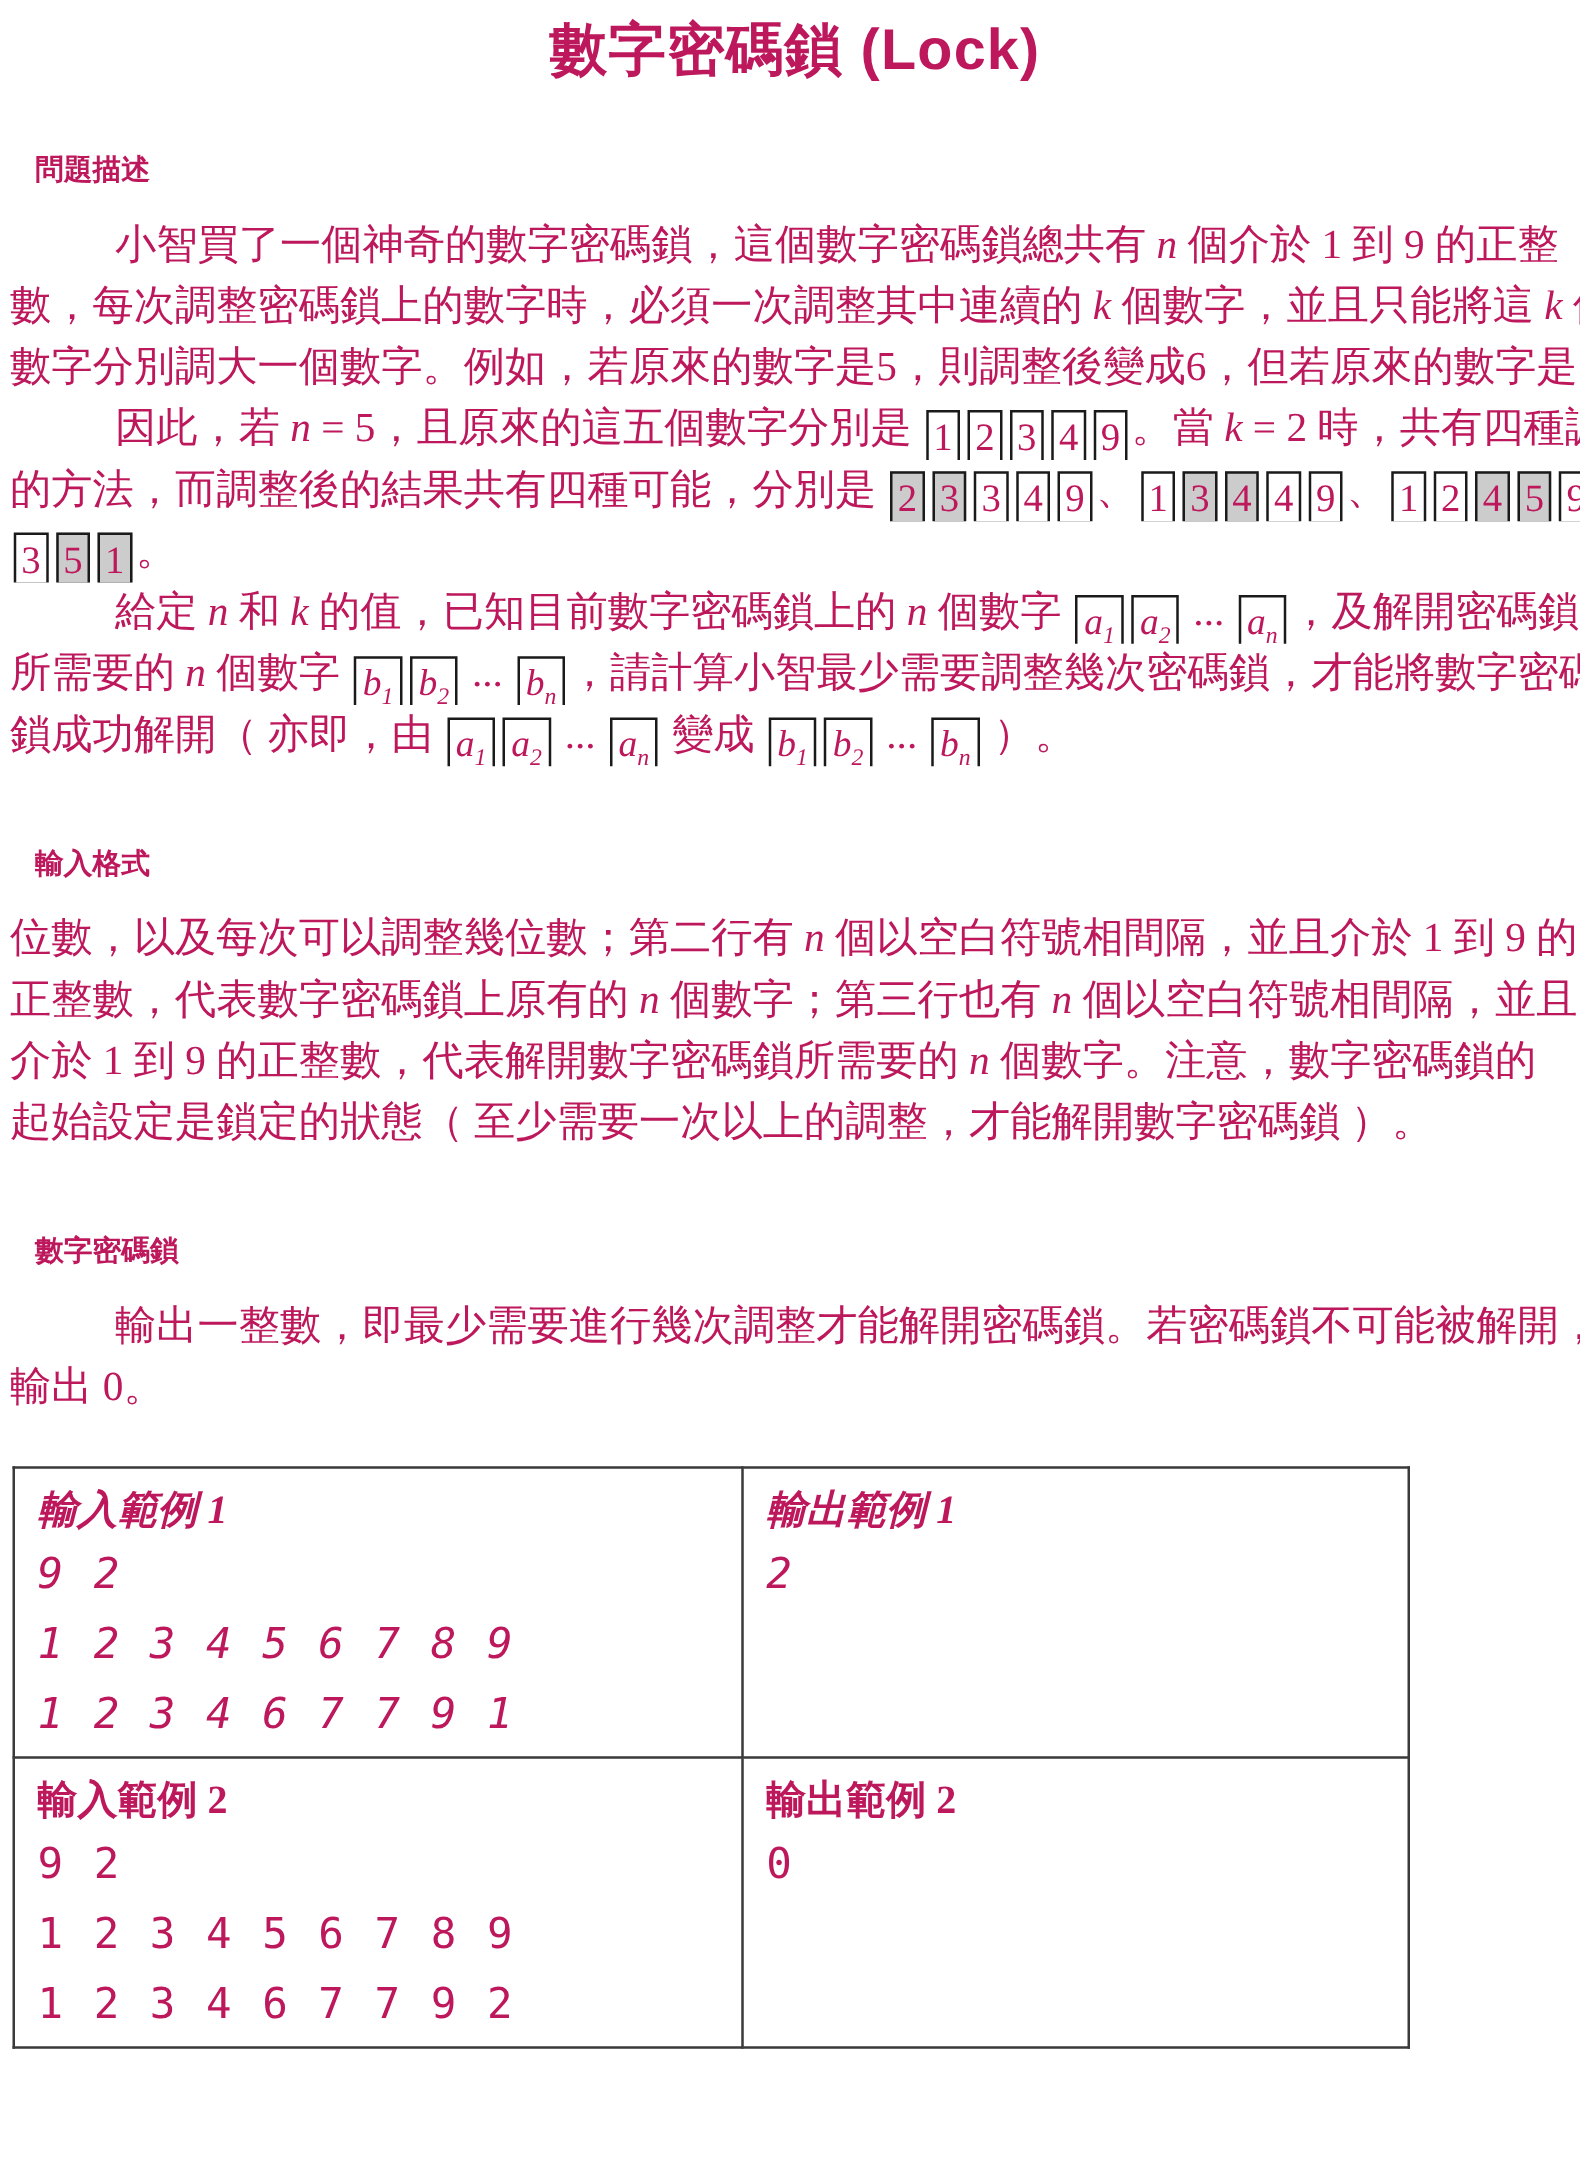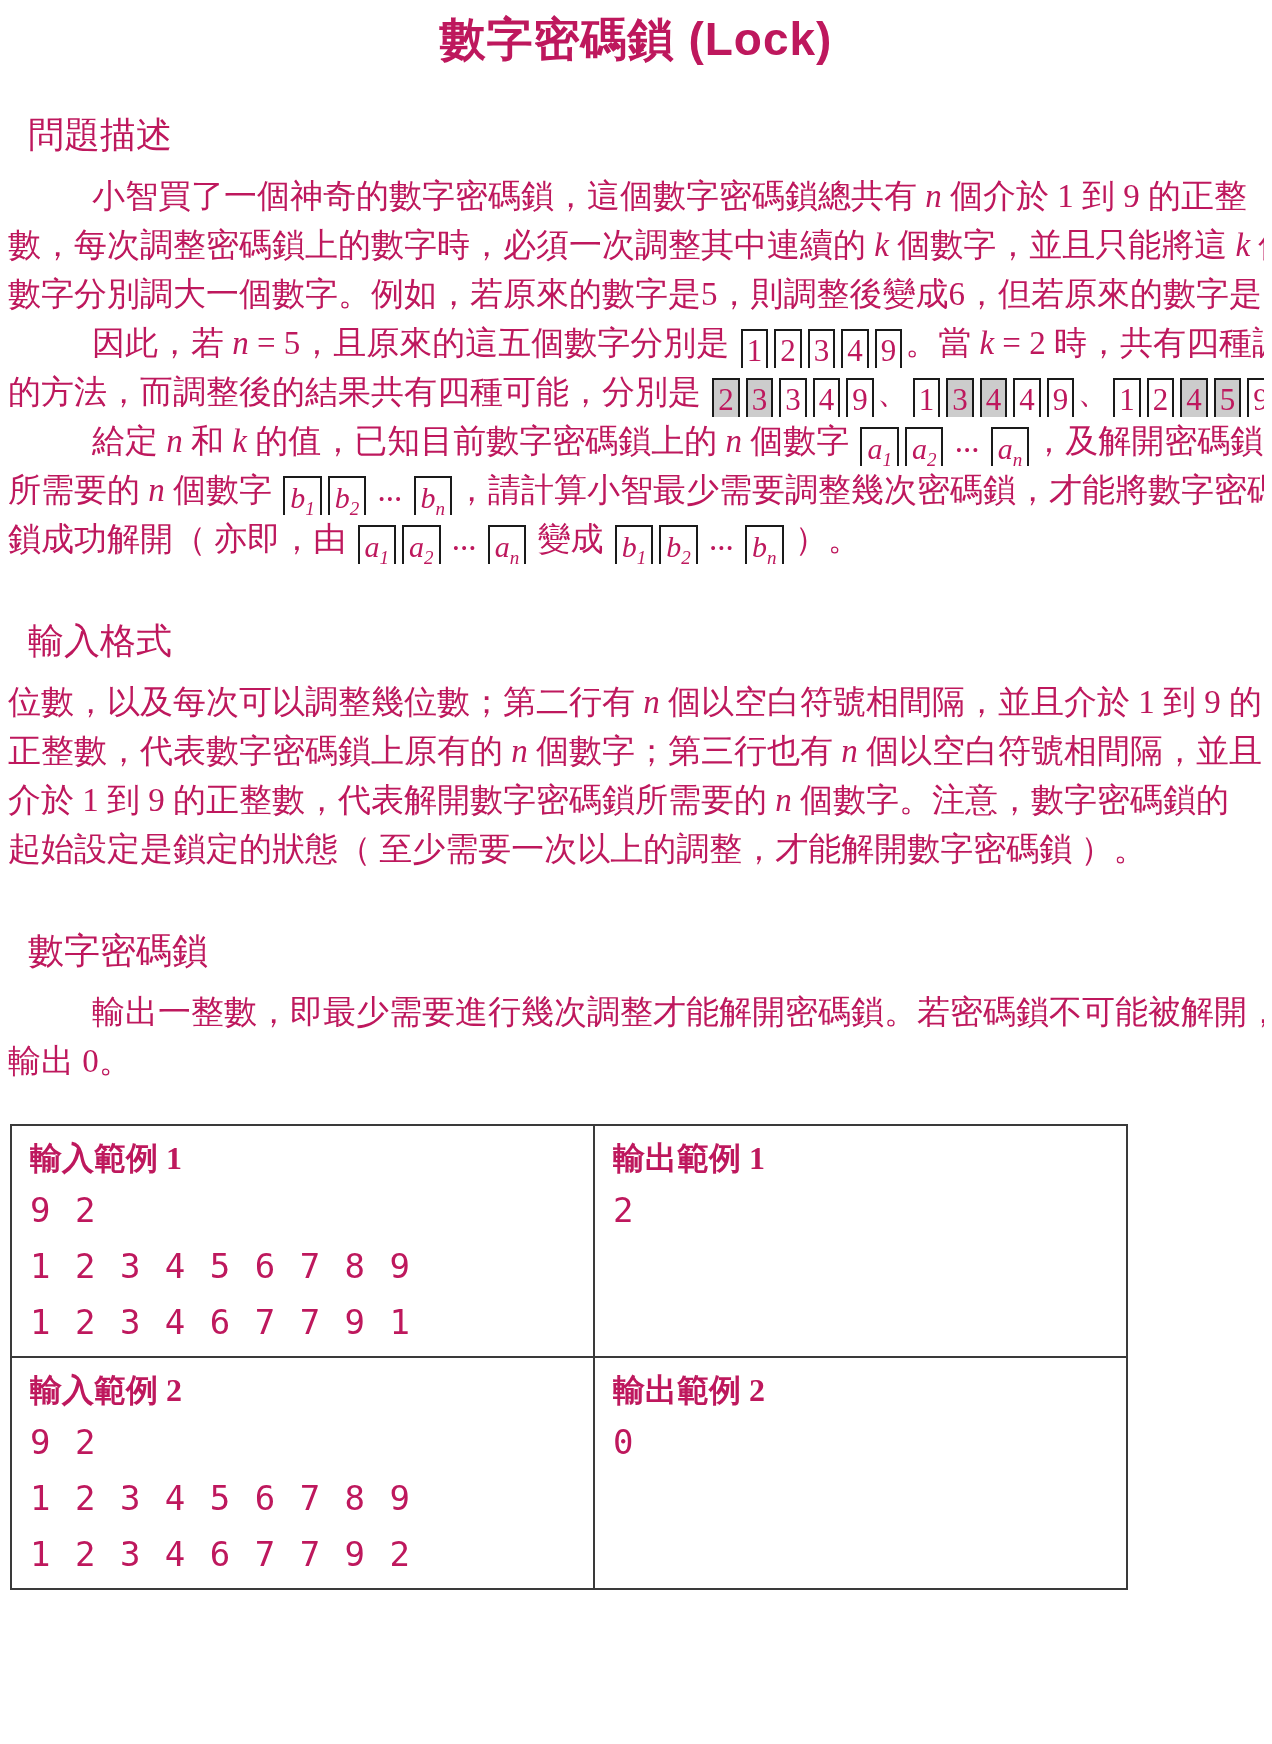--- a/index.html
+++ b/index.html
@@ -8,21 +8,21 @@
     padding:6px 8px 10px 8px;background:#ffffff;color:#be185d;
     font-family:"Liberation Serif","DejaVu Serif",serif;
   }
   .title{
     text-align:center;font-weight:bold;font-size:46px;line-height:58px;
     font-family:"Liberation Sans","DejaVu Sans",sans-serif;
     margin:4px 0 46px 0;letter-spacing:1px;
   }
   .heading{
     font-family:"Liberation Sans","DejaVu Sans",sans-serif;
-    font-weight:normal;font-size:36px;line-height:42px;
+    font-weight:bold;font-size:23px;line-height:42px;
     margin:0 0 16px 20px;
   }
   .gap-first{margin-top:4px;}
   .gap-section{margin-top:56px;}
   .para{font-size:33px;margin:0;}
   .line{height:49px;line-height:49px;white-space:nowrap;overflow:hidden;}
   .line.ind{padding-left:84px;}
   i{font-family:"Liberation Serif","DejaVu Serif",serif;}
   .box{
     display:inline-block;min-width:22px;padding:0 4px;margin:0 3px;
@@ -34,21 +34,21 @@
   .box.vbox{font-size:30px;padding:0 5px;}
   .box.vbox sub{font-size:19px;line-height:0;}
   .examples{
     border-collapse:collapse;table-layout:fixed;
     width:1116px;margin:38px 0 0 2px;
   }
   .examples td{
     border:2px solid #3a3a3a;vertical-align:top;
     padding:8px 14px 6px 18px;
   }
-  .row-1{height:172px;}
+  .row-1{height:172px;font-style:italic;}
   .row-2{height:168px;}
   .cell-head{font-weight:bold;font-size:32px;line-height:48px;}
   .sample-line{
     font-family:"DejaVu Sans Mono","Liberation Mono",monospace;
     font-size:34px;line-height:56px;letter-spacing:2px;
   }
 </style>
 </head>
 <body>
 
@@ -58,20 +58,21 @@
 
   <div class="heading gap-first">問題描述</div>
   <div class="para">
       <div class="line ind"><span>小智買了一個神奇的數字密碼鎖，這個數字密碼鎖總共有 </span><i>n</i><span> 個介於 1 到 9 的正整</span></div>
       <div class="line"><span>數，每次調整密碼鎖上的數字時，必須一次調整其中連續的 </span><i>k</i><span> 個數字，並且只能將這 </span><i>k</i><span> 個</span></div>
       <div class="line"><span>數字分別調大一個數字。例如，若原來的數字是5，則調整後變成6，但若原來的數字是 9 ，</span></div>
     </div>
   <div class="para">
       <div class="line ind"><span>因此，若 </span><i>n</i><span> = 5，且原來的這五個數字分別是 </span><span class="box">1</span><span class="box">2</span><span class="box">3</span><span class="box">4</span><span class="box">9</span><span>。當 </span><i>k</i><span> = 2 時，共有四種調整</span></div>
       <div class="line"><span>的方法，而調整後的結果共有四種可能，分別是 </span><span class="box hl">2</span><span class="box hl">3</span><span class="box">3</span><span class="box">4</span><span class="box">9</span><span>、</span><span class="box">1</span><span class="box hl">3</span><span class="box hl">4</span><span class="box">4</span><span class="box">9</span><span>、</span><span class="box">1</span><span class="box">2</span><span class="box hl">4</span><span class="box hl">5</span><span class="box">9</span></div>
+      <div class="line"><span class="box">3</span><span class="box hl">5</span><span class="box hl">1</span><span>。</span></div>
     </div>
   <div class="para">
       <div class="line ind"><span>給定 </span><i>n</i><span> 和 </span><i>k</i><span> 的值，已知目前數字密碼鎖上的 </span><i>n</i><span> 個數字 </span><span class="box vbox"><i>a</i><i><sub>1</sub></i></span><span class="box vbox"><i>a</i><i><sub>2</sub></i></span><span> ... </span><span class="box vbox"><i>a</i><i><sub>n</sub></i></span><span>，及解開密碼鎖</span></div>
       <div class="line"><span>所需要的 </span><i>n</i><span> 個數字 </span><span class="box vbox"><i>b</i><i><sub>1</sub></i></span><span class="box vbox"><i>b</i><i><sub>2</sub></i></span><span> ... </span><span class="box vbox"><i>b</i><i><sub>n</sub></i></span><span>，請計算小智最少需要調整幾次密碼鎖，才能將數字密碼</span></div>
       <div class="line"><span>鎖成功解開（ 亦即，由 </span><span class="box vbox"><i>a</i><i><sub>1</sub></i></span><span class="box vbox"><i>a</i><i><sub>2</sub></i></span><span> ... </span><span class="box vbox"><i>a</i><i><sub>n</sub></i></span><span> 變成  </span><span class="box vbox"><i>b</i><i><sub>1</sub></i></span><span class="box vbox"><i>b</i><i><sub>2</sub></i></span><span> ... </span><span class="box vbox"><i>b</i><i><sub>n</sub></i></span><span> ）。</span></div>
     </div>
 
   <div class="heading gap-section">輸入格式</div>
   <div class="para">
       <div class="line"><span>位數，以及每次可以調整幾位數；第二行有 </span><i>n</i><span> 個以空白符號相間隔，並且介於 1 到 9 的</span></div>

